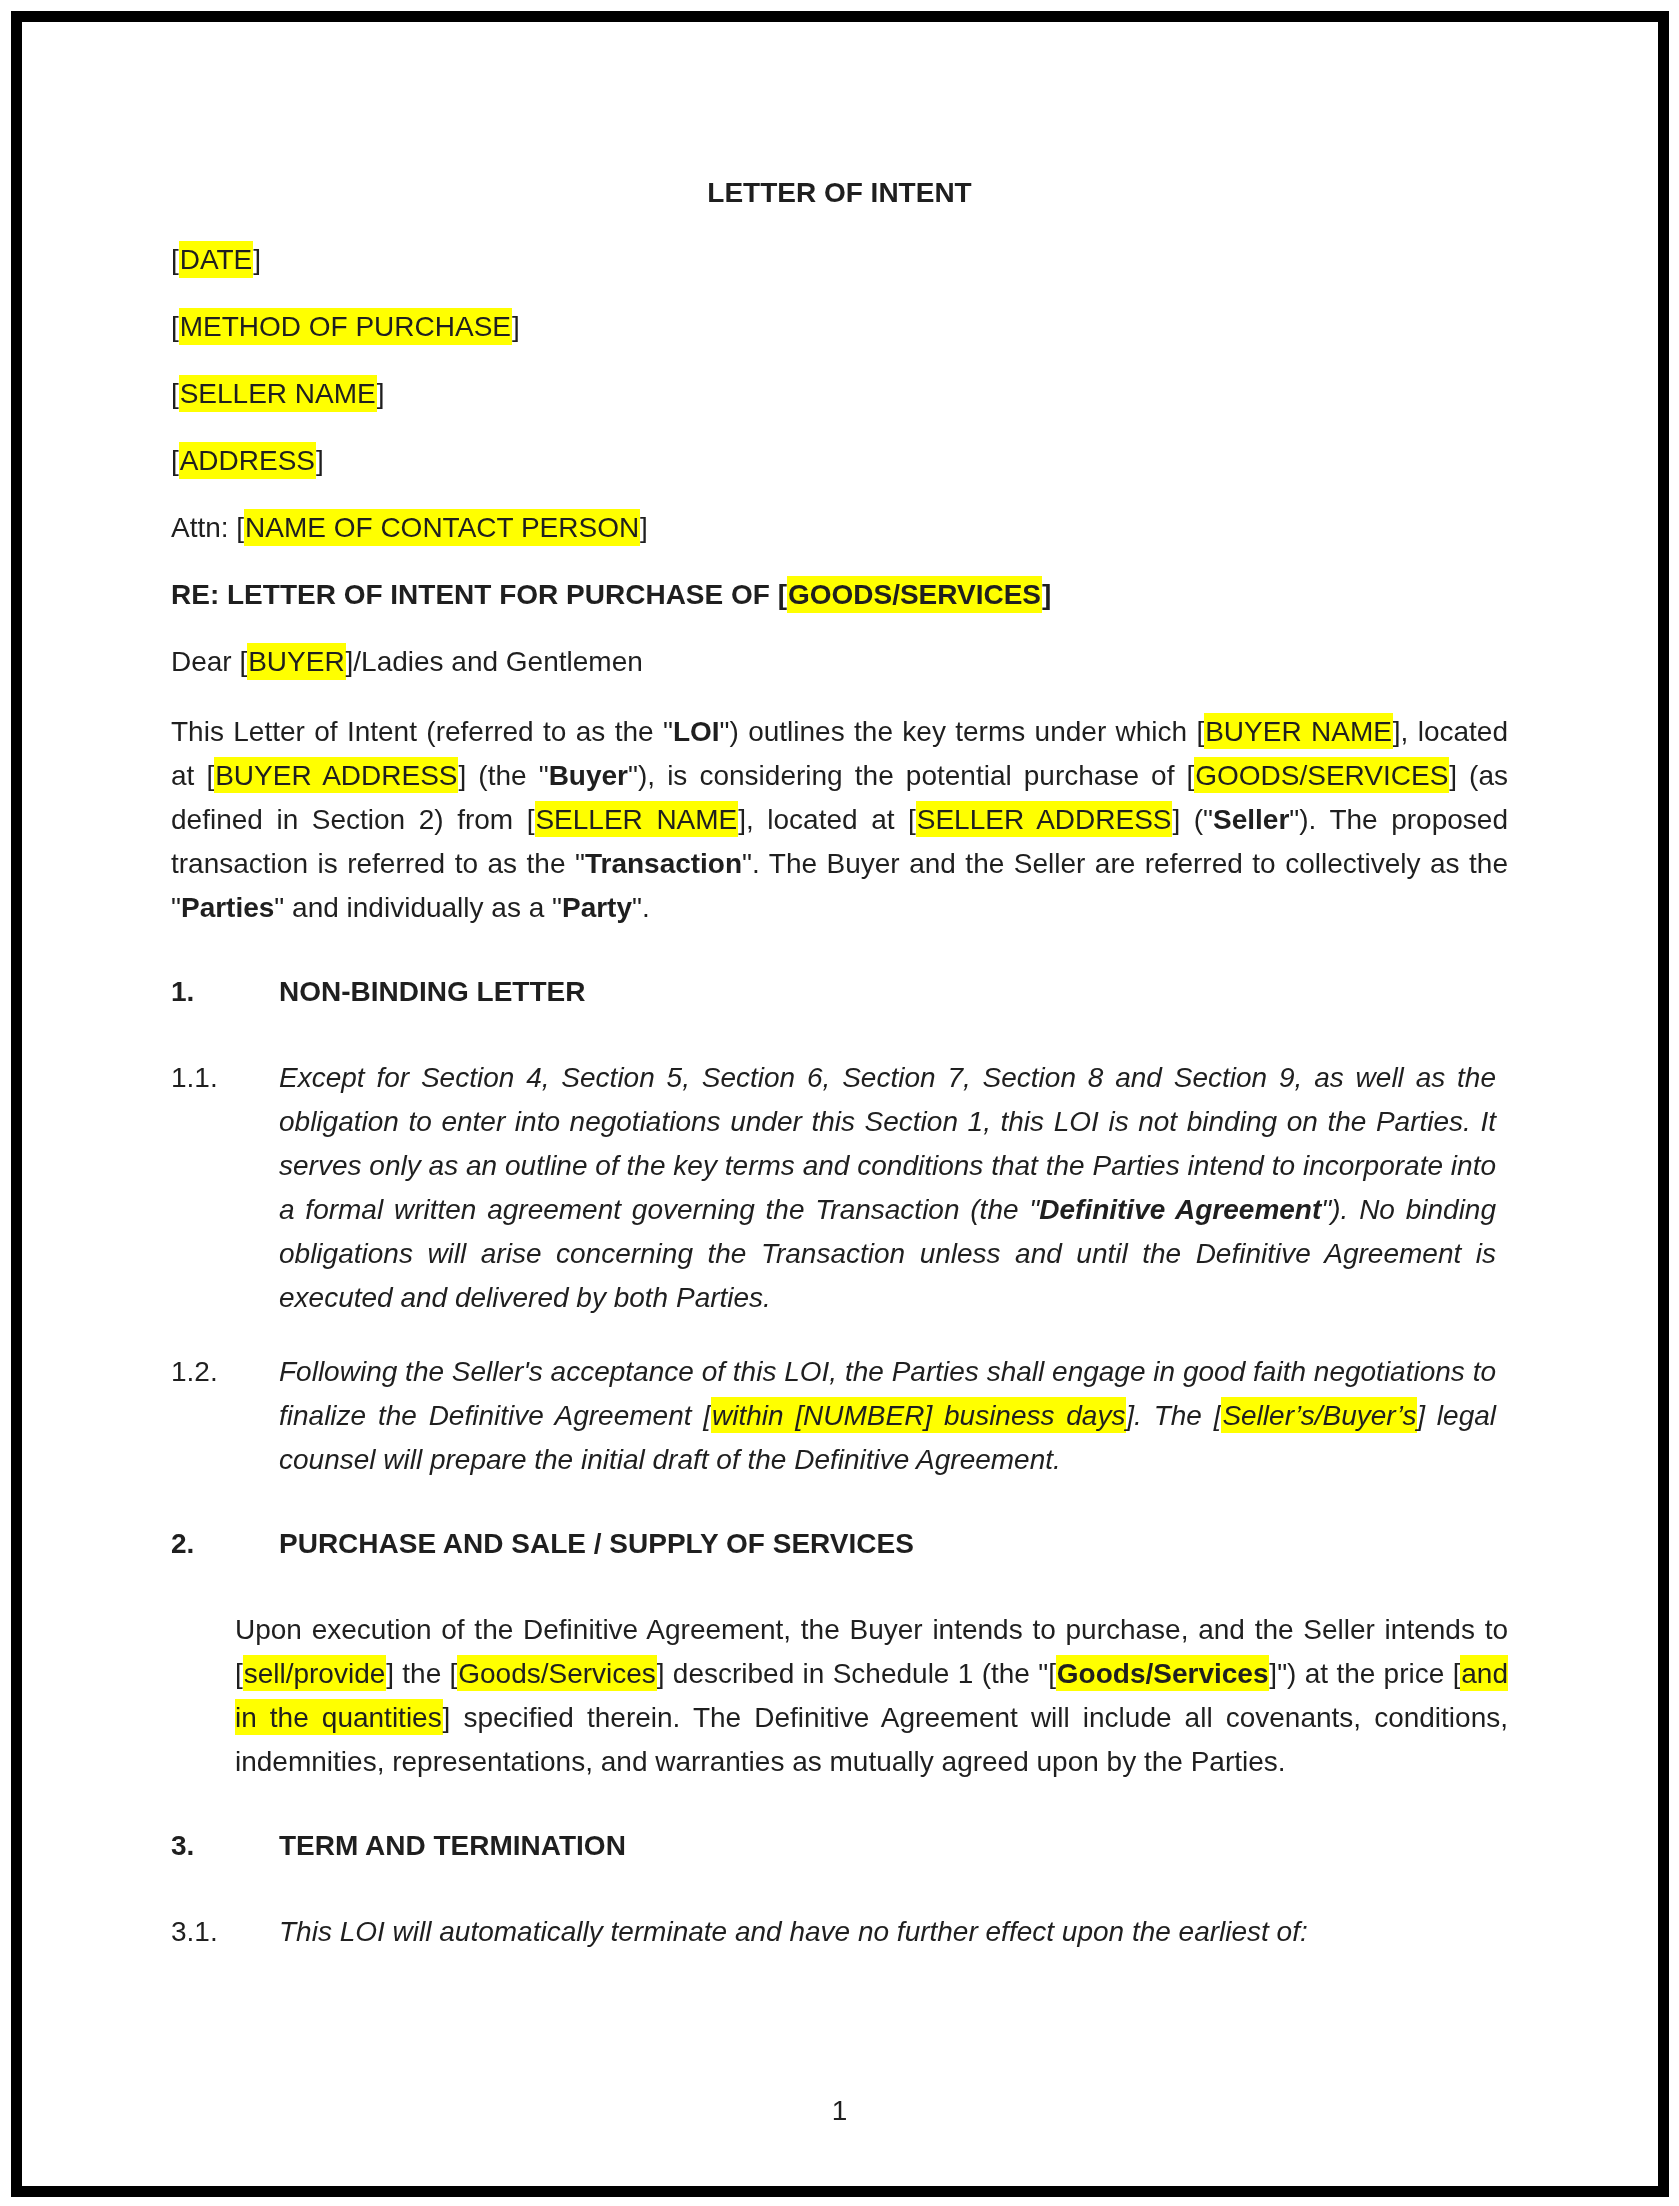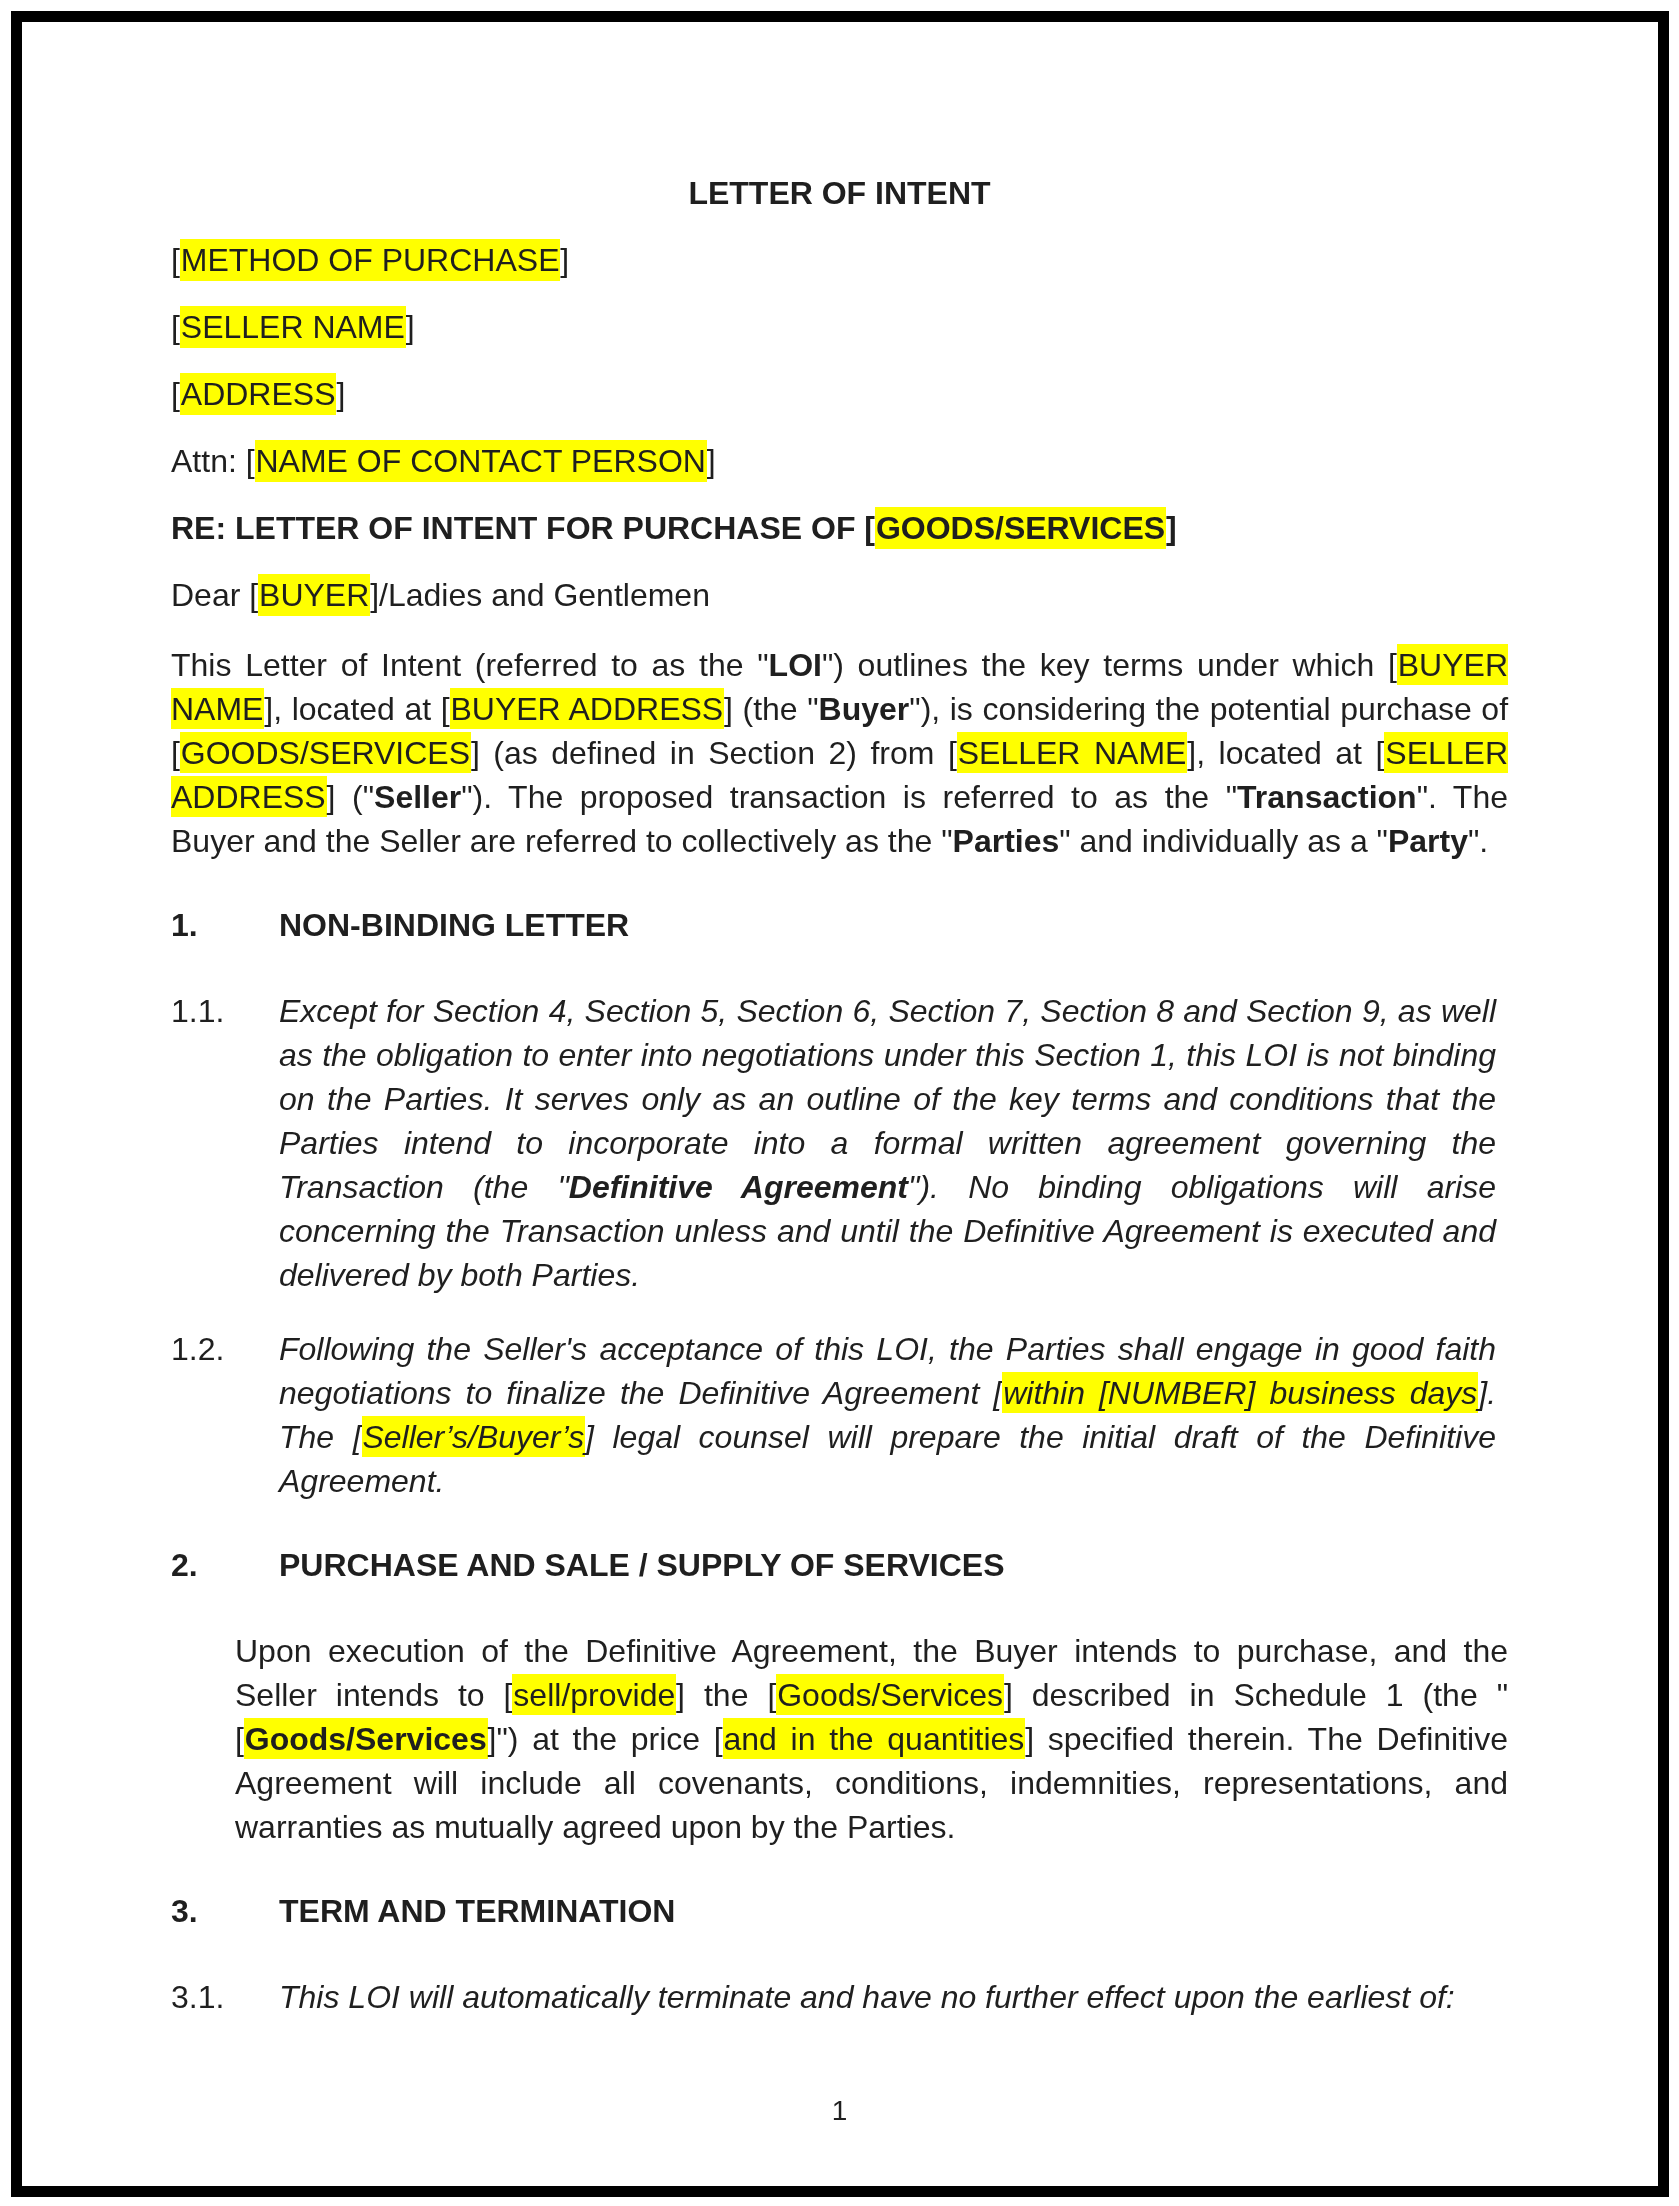--- a/index.html
+++ b/index.html
@@ -16,21 +16,21 @@
   .frame {
     position: absolute;
     inset: 10.5px;
     border: 11.4px solid #000000;
     pointer-events: none;
   }
   .content {
     position: absolute;
     inset: 22px;
     padding: 149px 149px 0 149px;
-    font-size: 32px;
+    font-size: 28px;
     line-height: 44px;
   }
   .title {
     text-align: center;
     font-weight: 700;
   }
   .hline { margin: 23px 0 0 0; }
   .intro {
     margin: 25.5px 0 0 0;
     text-align: justify;
@@ -72,20 +72,21 @@
 </head>
 <body>
 
 <div class="page">
   <div class="frame"></div>
 
   <div class="content">
 
     <div class="title">LETTER OF INTENT</div>
 
+    <p class="hline"><span>[</span><span class="hl">DATE</span><span>]</span></p>
     <p class="hline"><span>[</span><span class="hl">METHOD OF PURCHASE</span><span>]</span></p>
     <p class="hline"><span>[</span><span class="hl">SELLER NAME</span><span>]</span></p>
     <p class="hline"><span>[</span><span class="hl">ADDRESS</span><span>]</span></p>
     <p class="hline"><span>Attn: [</span><span class="hl">NAME OF CONTACT PERSON</span><span>]</span></p>
     <p class="hline"><span class="b">RE: LETTER OF INTENT FOR PURCHASE OF [</span><span class="b hl">GOODS/SERVICES</span><span class="b">]</span></p>
     <p class="hline"><span>Dear [</span><span class="hl">BUYER</span><span>]/Ladies and Gentlemen</span></p>
 
     <p class="intro"><span>This Letter of Intent (referred to as the "</span><span class="b">LOI</span><span>") outlines the key terms under which [</span><span class="hl">BUYER NAME</span><span>], located at [</span><span class="hl">BUYER ADDRESS</span><span>] (the "</span><span class="b">Buyer</span><span>"), is considering the potential purchase of [</span><span class="hl">GOODS/SERVICES</span><span>] (as defined in Section 2) from [</span><span class="hl">SELLER NAME</span><span>], located at [</span><span class="hl">SELLER ADDRESS</span><span>] ("</span><span class="b">Seller</span><span>"). The proposed transaction is referred to as the "</span><span class="b">Transaction</span><span>". The Buyer and the Seller are referred to collectively as the "</span><span class="b">Parties</span><span>" and individually as a "</span><span class="b">Party</span><span>".</span></p>
 
     <div class="heading">

